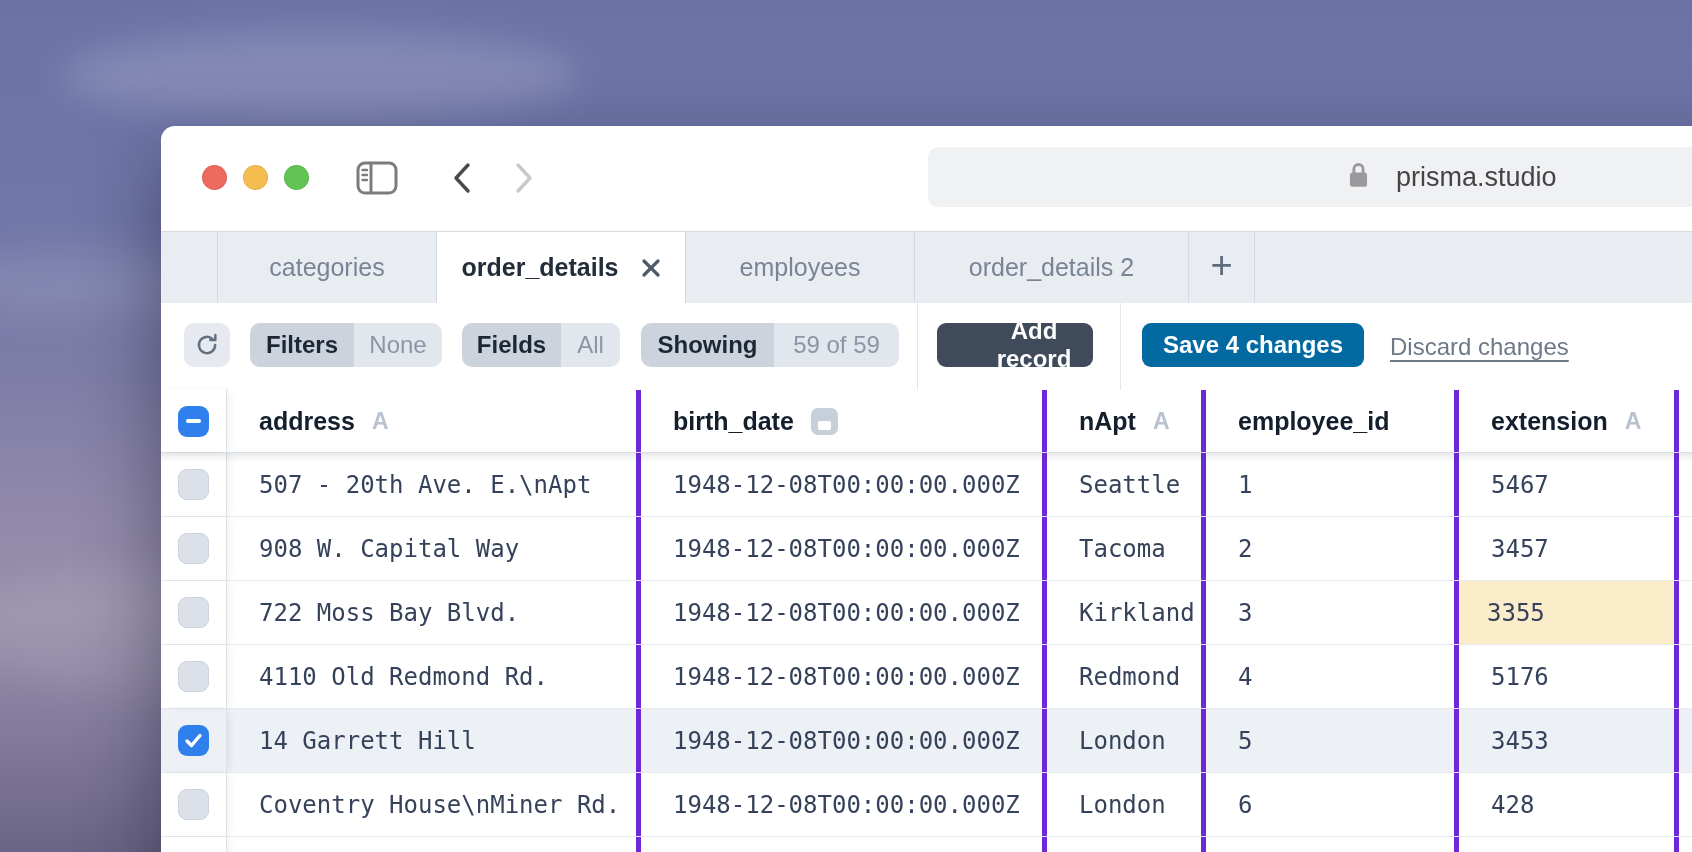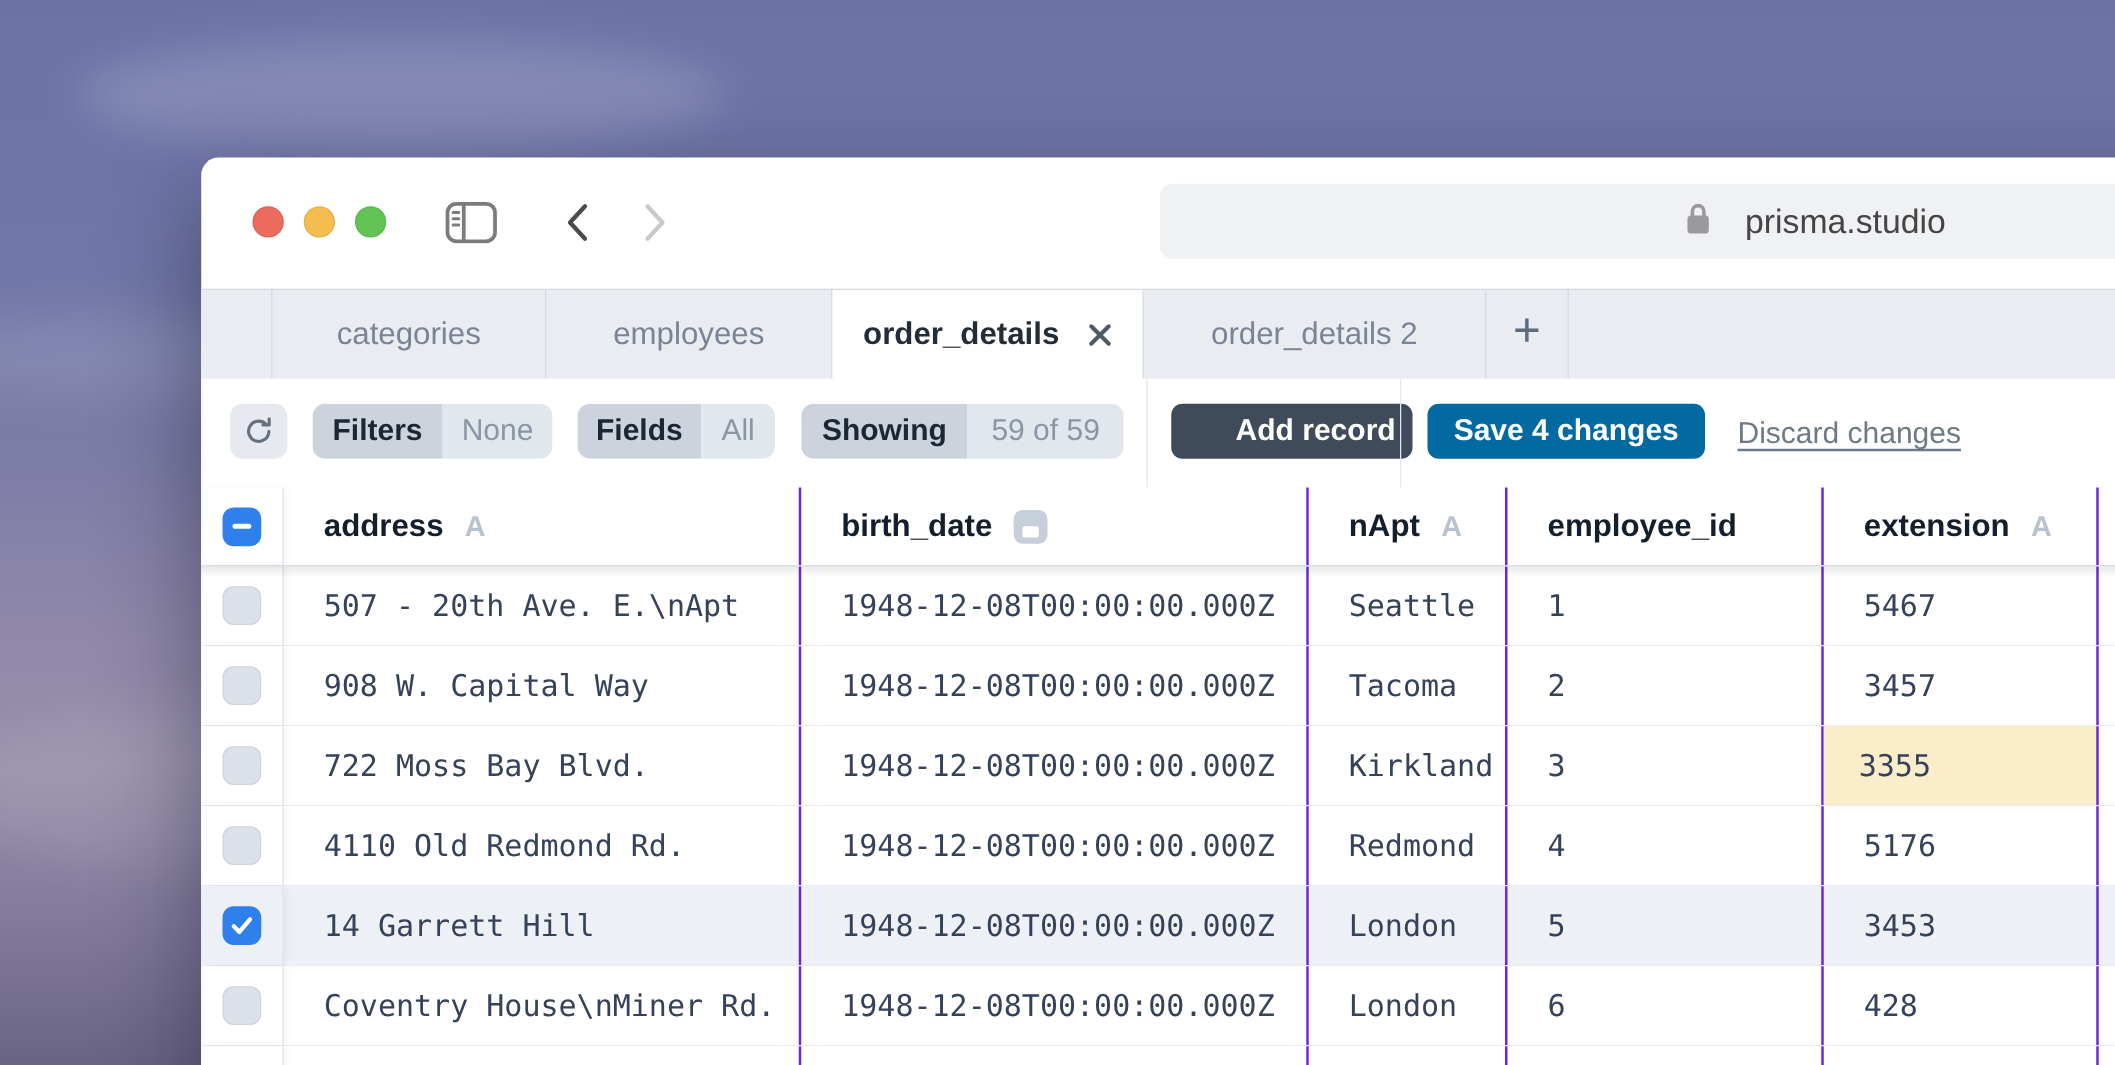--- a/index.html
+++ b/index.html
@@ -48,34 +48,34 @@
   .seg{position:absolute;top:20px;height:44px;display:flex;border-radius:10px;overflow:hidden;font-size:24px;}
   .seg-l{background:#ccd3dc;color:#1d2734;font-weight:700;display:flex;align-items:center;justify-content:center;}
   .seg-r{background:#e2e7ed;color:#8b96a5;display:flex;align-items:center;justify-content:center;}
   .seg.filters{left:89px;} .seg.filters .seg-l{width:104px;} .seg.filters .seg-r{width:88px;}
   .seg.fields{left:301px;}  .seg.fields .seg-l{width:99px;}   .seg.fields .seg-r{width:59px;}
   .seg.showing{left:480px;} .seg.showing .seg-l{width:133px;} .seg.showing .seg-r{width:125px;}
   .tdiv{position:absolute;top:0;bottom:0;width:1px;background:#e4e7ec;}
   .tdiv.d1{left:756px;} .tdiv.d2{left:959px;}
   .btn{position:absolute;top:20px;height:44px;border-radius:9px;display:flex;align-items:center;justify-content:center;
     color:#fff;font-weight:700;font-size:24px;border:none;}
-  .btn.add{left:776px;width:193px;background:#3f4a5b;padding-left:44px;}
+  .btn.add{left:776px;width:156px;background:#3f4a5b;padding-left:44px;}
   .btn.save{left:981px;width:222px;background:#0369a1;}
   .link-discard{position:absolute;left:1229px;top:0;height:87px;display:flex;align-items:center;
     font-size:24px;color:#6e7987;text-decoration:underline;text-underline-offset:5px;}
 
   
   .grid{position:absolute;top:264px;left:0;right:0;bottom:0;}
   .trow{display:grid;grid-template-columns:66px 414px 406px 159px 253px 220px 1fr;height:64px;
     border-bottom:1px solid #e7eaee;background:#fff;box-sizing:border-box;}
   .trow.selected{background:#edf1f6;}
   .thead{height:63px;border-bottom:1px solid #d9dee4;position:relative;z-index:4;}
   .head-shadow{position:absolute;left:0;right:0;top:327px;height:9px;z-index:6;pointer-events:none;
     background:linear-gradient(rgba(25,35,55,.10),rgba(25,35,55,0));}
-  .cell{display:flex;align-items:center;padding-left:32px;border-right:2px solid #6d28d9;
+  .cell{display:flex;align-items:center;padding-left:32px;border-right:5px solid #6d28d9;
     overflow:hidden;white-space:nowrap;box-sizing:border-box;}
   .cell.fill{border-right:none;padding-left:0;}
   .cbcell{display:flex;align-items:center;justify-content:center;border-right:1px solid #dde2e8;
     box-shadow:4px 0 7px -2px rgba(25,35,55,.08);position:relative;z-index:2;box-sizing:border-box;}
   .mono{font-family:"DejaVu Sans Mono",monospace;font-size:24px;color:#35425a;}
   .hcell{font-size:25px;font-weight:700;color:#141f2e;gap:17px;}
   .type-a{font-family:"Liberation Sans",sans-serif;font-size:23px;font-weight:700;color:#b9c2cf;}
   .cal{width:27px;height:27px;background:#c7cfdb;border-radius:7px;position:relative;flex:none;}
   .cal::after{content:"";position:absolute;left:7px;top:13px;width:13px;height:9px;background:#fff;border-radius:2px;}
   .checkbox{width:31px;height:31px;border-radius:9px;background:#dce1e9;box-shadow:inset 0 0 0 1px #cdd4de;
@@ -132,32 +132,32 @@
       </div>
     </div>
   </div>
 
   <div class="tabbar">
     <div class="tab-spacer"></div>
     <div style="display:flex">
         <div class="tab" style="width: 219px;">
           <span>categories</span>
         </div>
-        <div class="tab" style="width: 229px;">
-          <span>employees</span>
-        </div>
         <div class="tab active" style="width: 249px;">
           <span>order_details</span>
           <span style="display: flex; align-items: center;">
             <svg width="20" height="20" viewBox="0 0 20 20">
               <line x1="3" y1="3" x2="17" y2="17" stroke="#4e5a68" stroke-width="3.2" stroke-linecap="round"></line>
               <line x1="17" y1="3" x2="3" y2="17" stroke="#4e5a68" stroke-width="3.2" stroke-linecap="round"></line>
             </svg>
           </span>
         </div>
+        <div class="tab" style="width: 229px;">
+          <span>employees</span>
+        </div>
         <div class="tab" style="width: 274px;">
           <span>order_details 2</span>
         </div>
       </div>
     <div class="tab-new">+</div>
     <div class="tab-fill"></div>
   </div>
 
   <div class="toolbar">
     <div class="icon-btn">

